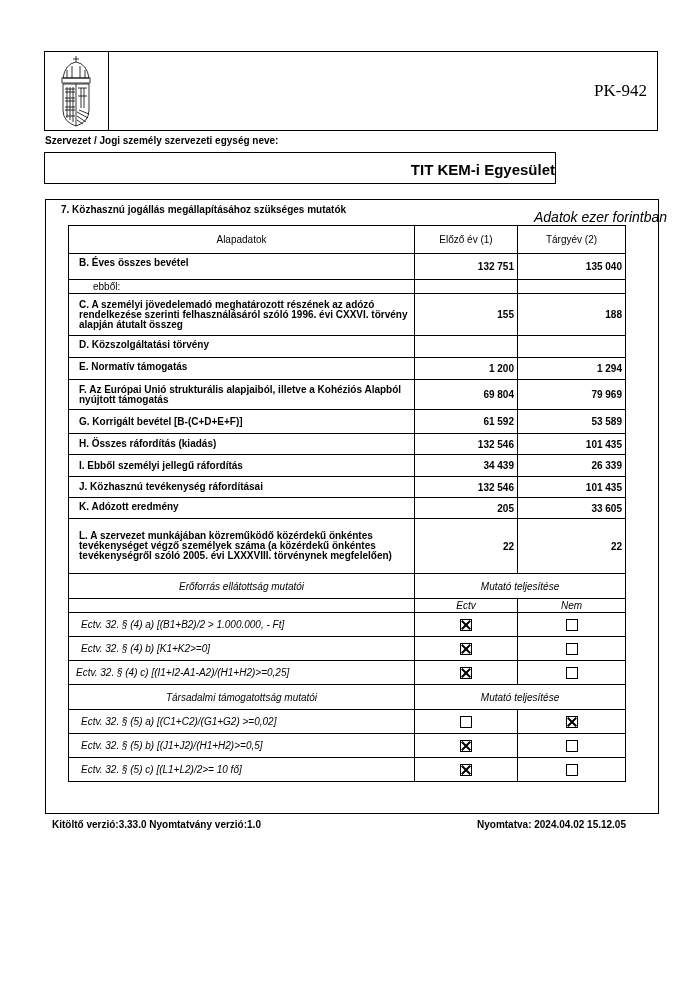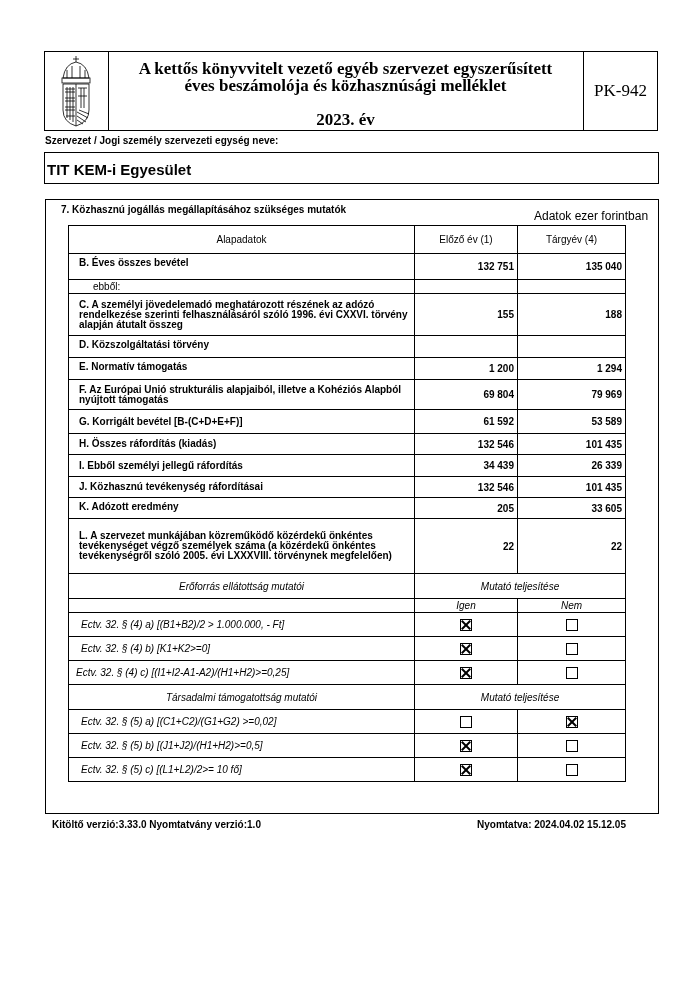--- a/index.html
+++ b/index.html
@@ -5,24 +5,24 @@
   html, body { margin:0; padding:0; background:#fff; }
   body { width:700px; height:1000px; position:relative; font-family:"Liberation Sans", sans-serif; color:#000; overflow:hidden; }
   .abs { position:absolute; }
   .header-box { left:44px; top:51px; width:614px; height:80px; border:1px solid #000; box-sizing:border-box; }
   .emblem-cell { left:0; top:0; width:63px; height:78px; border-right:1px solid #000; }
   .title-cell { left:63px; top:0; width:475px; height:78px; border-right:1px solid #000; text-align:center; font-family:"Liberation Serif", serif; font-weight:bold; }
   .title-line { font-size:17px; line-height:17px; }
   .year { font-size:17px; margin-top:16px; }
   .code-cell { left:538px; top:0; width:75px; height:78px; display:flex; align-items:center; justify-content:center; font-family:"Liberation Serif", serif; font-size:17px; }
   .org-label { left:45px; top:135px; font-size:10px; font-weight:bold; }
-  .org-box { left:44px; top:152px; width:615px; height:32px; border:1px solid #000; box-sizing:border-box; font-size:15px; font-weight:bold; padding:8px 0 0 2px; }
+  .org-box { left:44px; top:152px; width:512px; height:32px; border:1px solid #000; box-sizing:border-box; font-size:15px; font-weight:bold; padding:8px 0 0 2px;text-align:right; }
   .section-box { left:45px; top:199px; width:614px; height:615px; border:1px solid #000; box-sizing:border-box; }
   .section-title { left:61px; top:204px; font-size:10px; font-weight:bold; }
-  .unit-note { left:534px; top:209px; font-size:12px; }
+  .unit-note { left:534px; top:209px; font-size:14px; font-style:italic; }
   table.grid { position:absolute; left:68px; top:225px; border-collapse:collapse; font-size:10px; }
   table.grid td { border:1px solid #000; padding:0 3px; box-sizing:border-box; vertical-align:middle; }
   .c1 { width:346px; } .c2 { width:103px; } .c3 { width:108px; }
   .hdr td { text-align:center; font-weight:normal; }
   .lbl { font-weight:bold; padding-left:10px !important; line-height:10px; }
   .num { text-align:right; font-weight:bold; }
   .ital { font-style:italic; }
   .ctr { text-align:center; }
   .cb { display:inline-block; width:12px; height:12px; border:1px solid #000; box-sizing:border-box; position:relative; vertical-align:middle; }
   .cb.checked::before, .cb.checked::after { content:""; position:absolute; left:-1px; top:4px; width:12px; height:2px; background:#000; }
@@ -44,41 +44,36 @@
         <rect x="17" y="26" width="28" height="5"></rect>
         <path d="M18 32 L44 32 L44 58 Q44 70 31 74 Q18 70 18 58 Z"></path>
         <path d="M31 32 L31 74"></path>
         <path d="M20 37 L30 37 M20 40 L30 40 M20 46 L30 46 M20 49 L30 49 M20 55 L30 55 M20 58 L30 58 M21 64 L30 64"></path>
         <path d="M22 35 L22 66 M25 35 L25 68 M28 35 L28 70"></path>
         <path d="M33 36 L42 36 M33 44 L42 44 M36 36 L36 56 M39 36 L39 56"></path>
         <path d="M32 60 L43 66 M32 64 L41 70 M32 68 L38 72 M34 58 L44 62"></path>
       </g>
     </svg>
   </div>
-  <div class="abs title-cell">
-    <div class="title-line" style="margin-top:8px">A kettős könyvvitelt vezető egyéb szervezet egyszerűsített</div>
-    <div class="title-line">éves beszámolója és közhasznúsági melléklet</div>
-    <div class="year">2023. év</div>
-  </div>
   <div class="abs code-cell">PK-942</div>
 </div>
 
 <div class="abs org-label">Szervezet / Jogi személy szervezeti egység neve:</div>
 <div class="abs org-box">TIT KEM-i Egyesület</div>
 
 <div class="abs section-box"></div>
 <div class="abs section-title">7. Közhasznú jogállás megállapításához szükséges mutatók</div>
 <div class="abs unit-note">Adatok ezer forintban</div>
 
 <table class="grid">
   <tbody>
       <tr class="hdr" style="height:28px">
     <td class="c1">Alapadatok</td>
     <td class="c2">Előző év (1)</td>
-    <td class="c3">Tárgyév (4)</td>
+    <td class="c3">Tárgyév (2)</td>
   </tr>
   </tbody>
     <tbody id="data-rows">
       <tr style="height: 26px;">
         <td class="lbl" style=";vertical-align:top;padding-top:4px">B. Éves összes bevétel</td>
         <td class="num">132 751</td>
         <td class="num">135 040</td>
       </tr>
       <tr style="height: 14px;">
         <td class="" style="padding-left:24px">ebből:</td>
@@ -136,21 +131,21 @@
         <td class="num">22</td>
       </tr>
     </tbody>
   <tbody>
       <tr style="height:25px">
     <td class="ctr ital">Erőforrás ellátottság mutatói</td>
     <td class="ctr ital" colspan="2">Mutató teljesítése</td>
   </tr>
   <tr style="height:14px">
     <td></td>
-    <td class="ctr ital">Igen</td>
+    <td class="ctr ital">Ectv</td>
     <td class="ctr ital">Nem</td>
   </tr>
   </tbody>
     <tbody id="resource-rows">
       <tr style="height: 24px;">
         <td class="ital" style="padding-left:12px">Ectv. 32. § (4) a) [(B1+B2)/2 &gt; 1.000.000, - Ft]</td>
         <td class="ctr"><span class="cb checked"></span></td>
         <td class="ctr"><span class="cb"></span></td>
       </tr>
       <tr style="height: 24px;">

